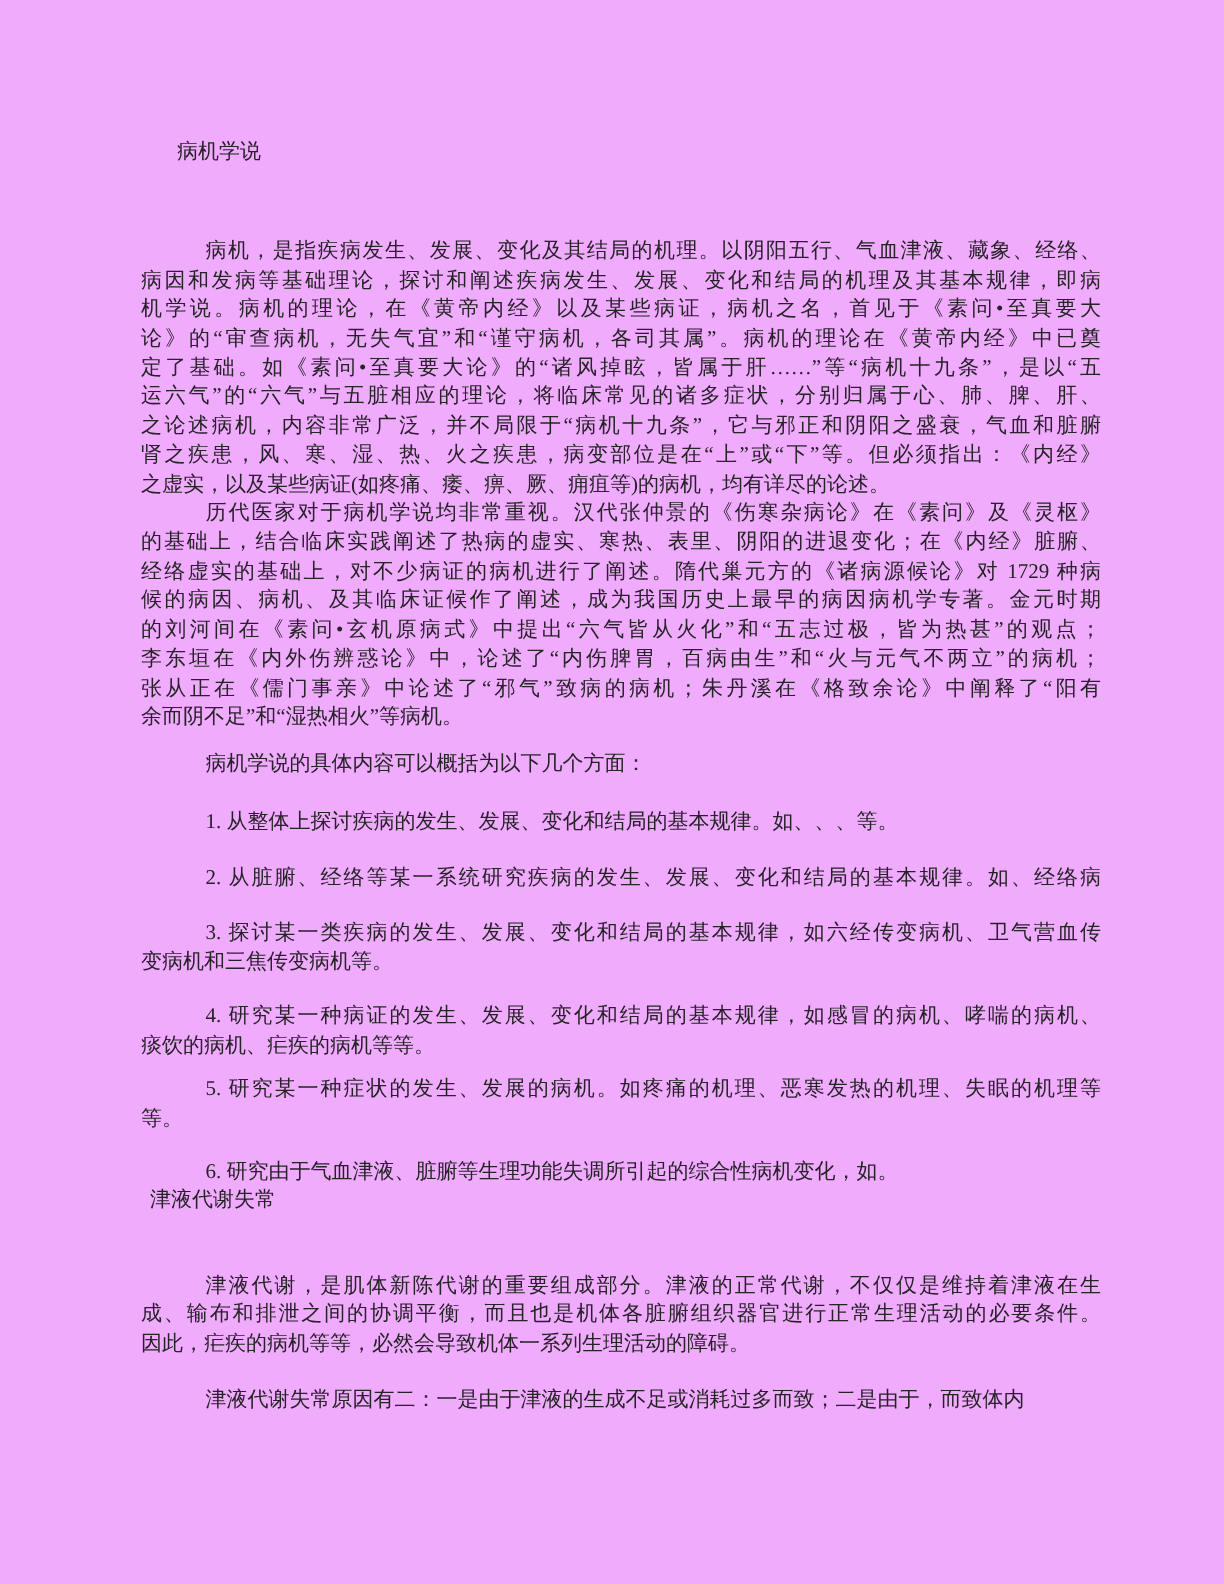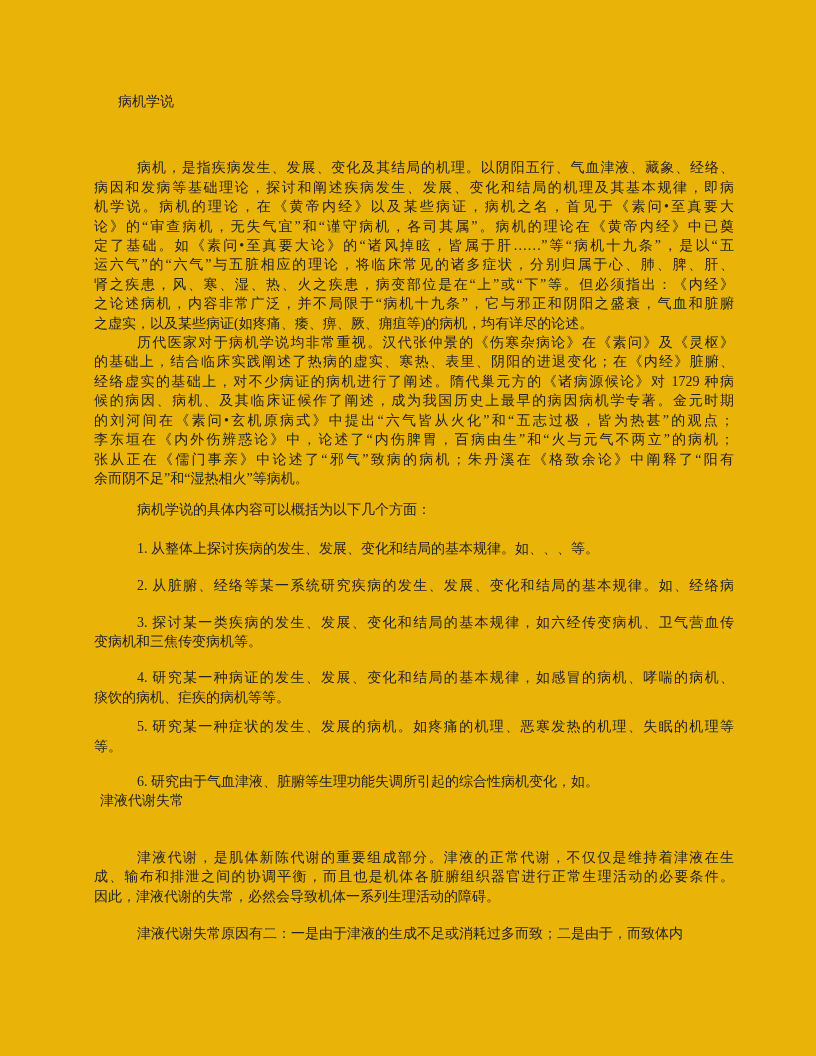--- a/index.html
+++ b/index.html
@@ -4,21 +4,21 @@
 <style>
   html, body {
     margin: 0;
     padding: 0;
     background: #ffffff;
   }
   .page {
     position: relative;
     width: 816px;
     height: 1056px;
-    background: #eab308;
+    background: #f0abfc;
     overflow: hidden;
   }
   .content {
     position: absolute;
     left: 94px;
     top: 92px;
     width: 640px;
     font-family: "Liberation Serif", "DejaVu Serif", serif;
     font-size: 14px;
     line-height: 19.4px;
@@ -58,22 +58,22 @@
 
     <div class="line ind-t">病机学说</div>
 
     <div class="para p1">
       <div class="line ind fill">病机，是指疾病发生、发展、变化及其结局的机理。以阴阳五行、气血津液、藏象、经络、</div>
       <div class="line fill">病因和发病等基础理论，探讨和阐述疾病发生、发展、变化和结局的机理及其基本规律，即病</div>
       <div class="line fill">机学说。病机的理论，在《黄帝内经》以及某些病证，病机之名，首见于《素问•至真要大</div>
       <div class="line fill">论》的“审查病机，无失气宜”和“谨守病机，各司其属”。病机的理论在《黄帝内经》中已奠</div>
       <div class="line fill">定了基础。如《素问•至真要大论》的“诸风掉眩，皆属于肝……”等“病机十九条”，是以“五</div>
       <div class="line fill">运六气”的“六气”与五脏相应的理论，将临床常见的诸多症状，分别归属于心、肺、脾、肝、</div>
+      <div class="line fill">之论述病机，内容非常广泛，并不局限于“病机十九条”，它与邪正和阴阳之盛衰，气血和脏腑</div>
       <div class="line fill">肾之疾患，风、寒、湿、热、火之疾患，病变部位是在“上”或“下”等。但必须指出：《内经》</div>
-      <div class="line fill">之论述病机，内容非常广泛，并不局限于“病机十九条”，它与邪正和阴阳之盛衰，气血和脏腑</div>
       <div class="line">之虚实，以及某些病证(如疼痛、痿、痹、厥、痈疽等)的病机，均有详尽的论述。</div>
     </div>
 
     <div class="para p2">
       <div class="line ind fill">历代医家对于病机学说均非常重视。汉代张仲景的《伤寒杂病论》在《素问》及《灵枢》</div>
       <div class="line fill">的基础上，结合临床实践阐述了热病的虚实、寒热、表里、阴阳的进退变化；在《内经》脏腑、</div>
       <div class="line fill">经络虚实的基础上，对不少病证的病机进行了阐述。隋代巢元方的《诸病源候论》对 1729 种病</div>
       <div class="line fill">候的病因、病机、及其临床证候作了阐述，成为我国历史上最早的病因病机学专著。金元时期</div>
       <div class="line fill">的刘河间在《素问•玄机原病式》中提出“六气皆从火化”和“五志过极，皆为热甚”的观点；</div>
       <div class="line fill">李东垣在《内外伤辨惑论》中，论述了“内伤脾胃，百病由生”和“火与元气不两立”的病机；</div>
@@ -112,21 +112,21 @@
       <div class="line ind">6. 研究由于气血津液、脏腑等生理功能失调所引起的综合性病机变化，如。</div>
     </div>
 
     <div class="para sub">
       <div class="line">津液代谢失常</div>
     </div>
 
     <div class="para p4">
       <div class="line ind fill">津液代谢，是肌体新陈代谢的重要组成部分。津液的正常代谢，不仅仅是维持着津液在生</div>
       <div class="line fill">成、输布和排泄之间的协调平衡，而且也是机体各脏腑组织器官进行正常生理活动的必要条件。</div>
-      <div class="line">因此，津液代谢的失常，必然会导致机体一系列生理活动的障碍。</div>
+      <div class="line">因此，疟疾的病机等等，必然会导致机体一系列生理活动的障碍。</div>
     </div>
 
     <div class="para p5">
       <div class="line ind">津液代谢失常原因有二：一是由于津液的生成不足或消耗过多而致；二是由于，而致体内</div>
     </div>
 
   </div>
 </div>
 
 </body></html>

